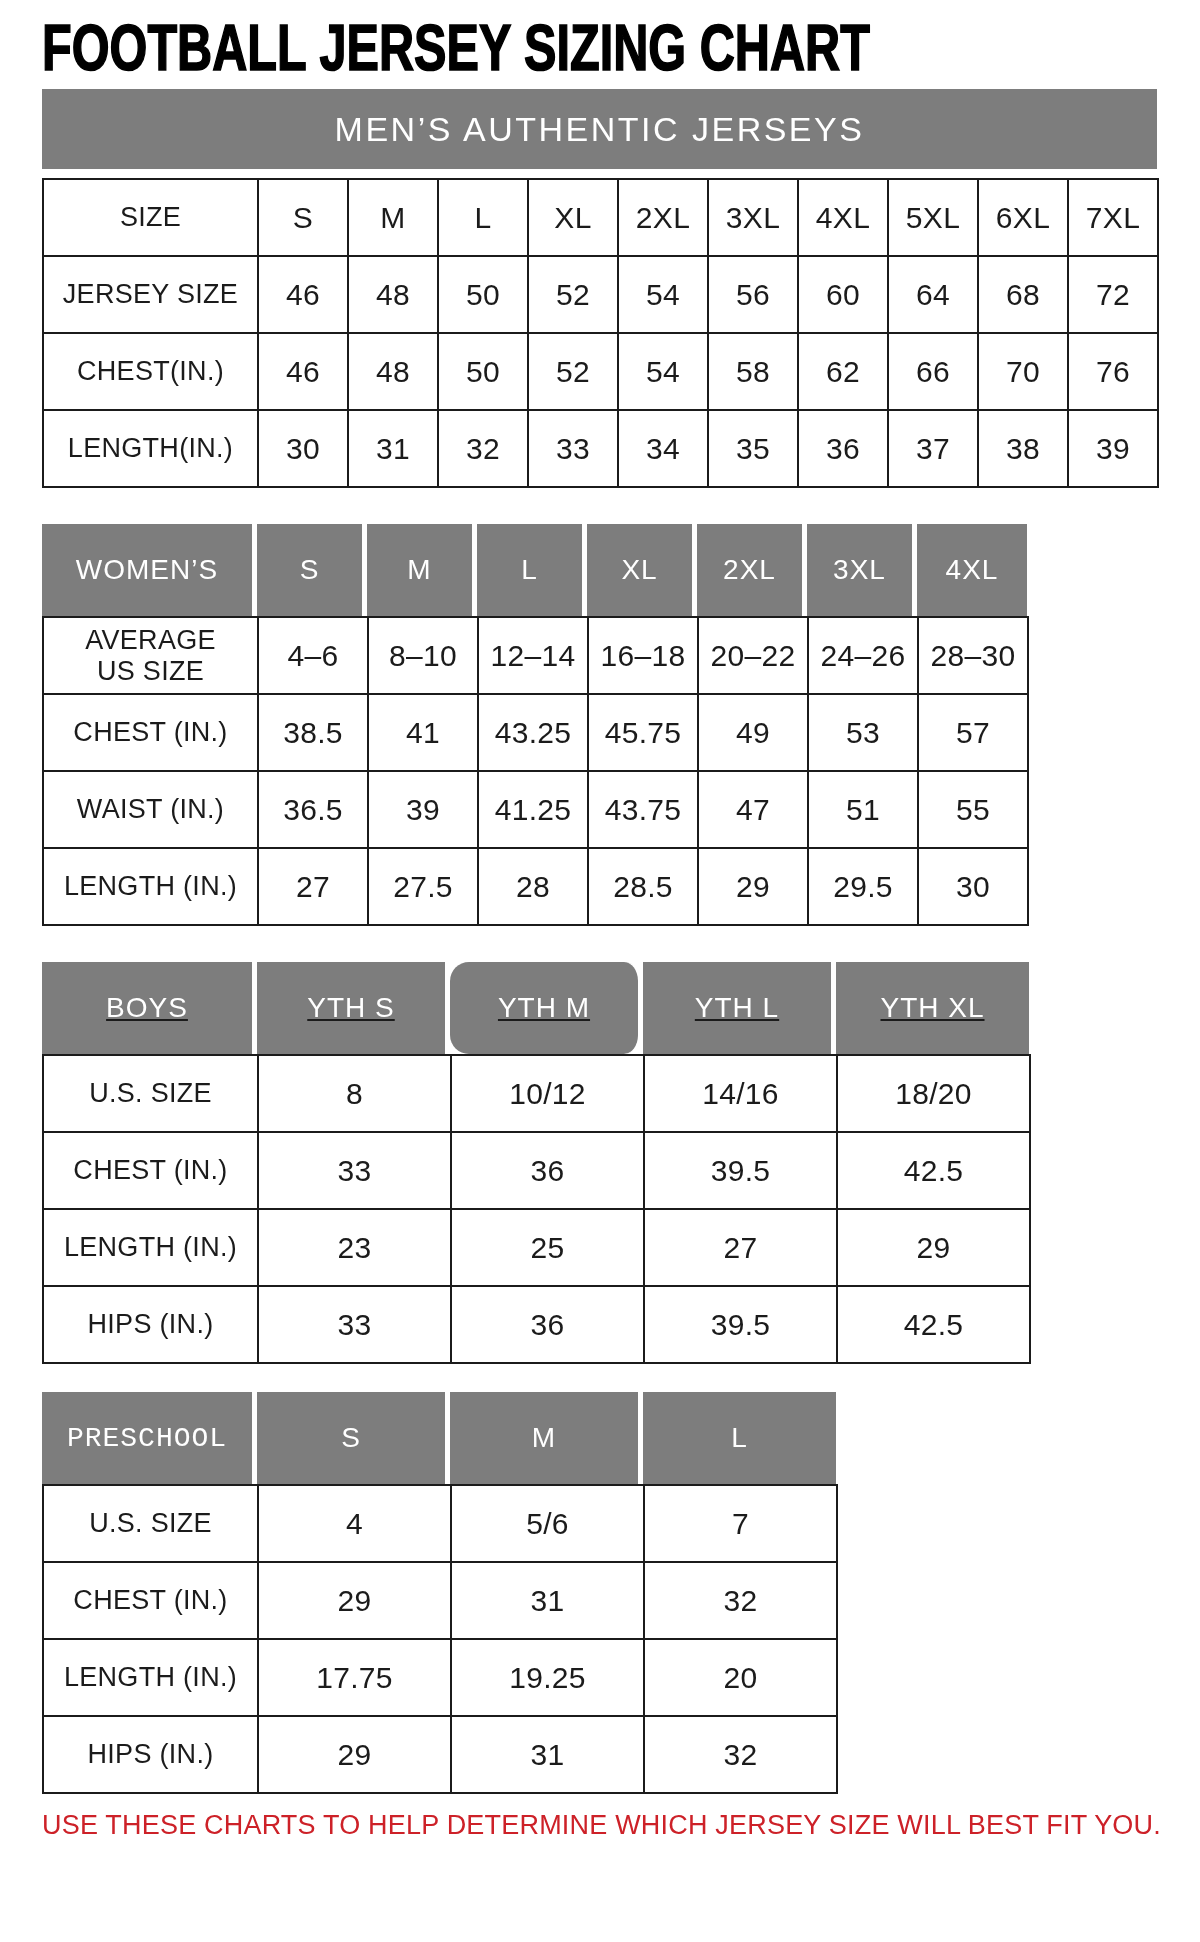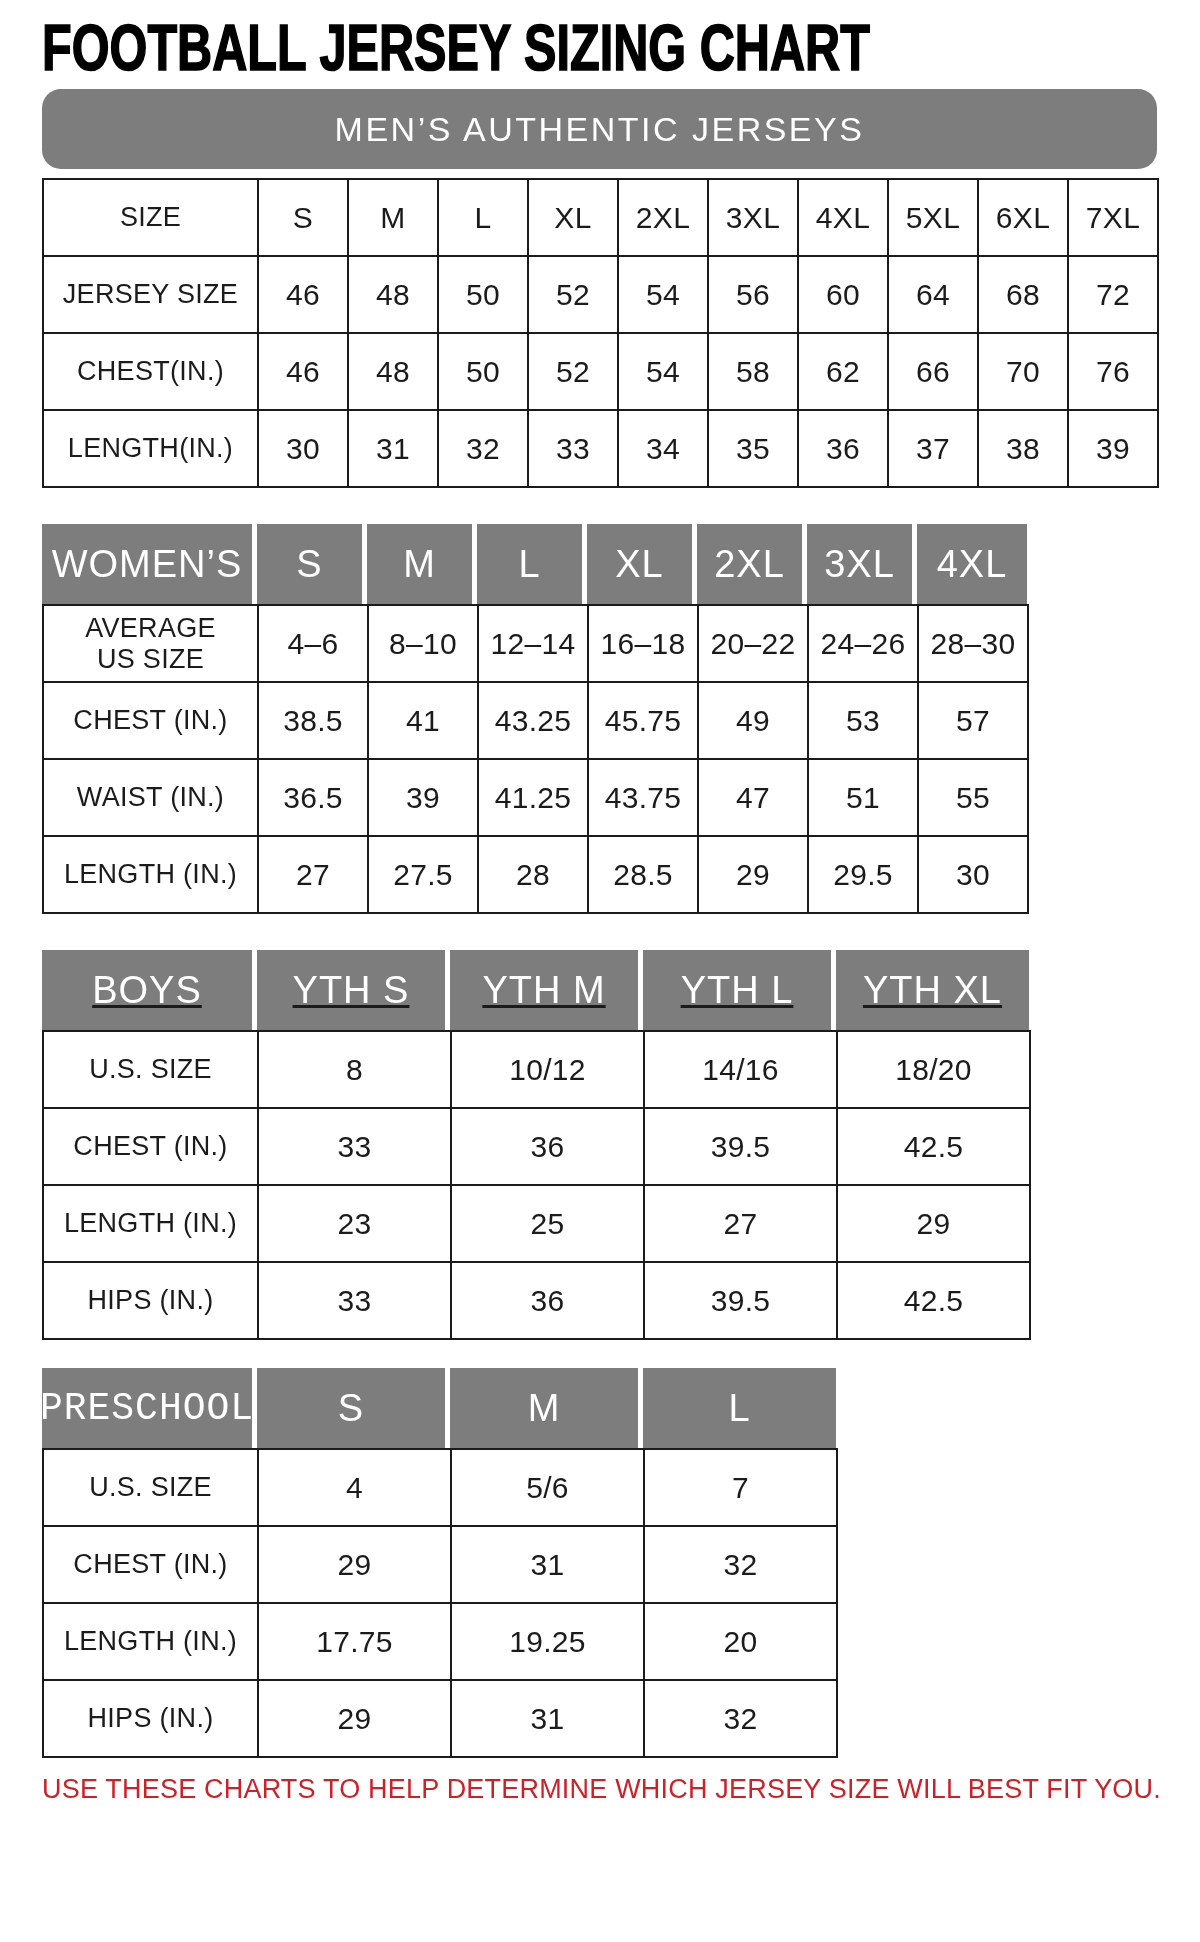--- a/index.html
+++ b/index.html
@@ -43,32 +43,31 @@
   .banner {
     height: 80px;
     background: var(--header-gray, #7d7d7d);
     color: #fff;
     display: flex;
     align-items: center;
     justify-content: center;
     font-size: 34px;
     letter-spacing: 2.5px;
     margin-bottom: 9px;
-    border-radius: 19px;
   }
 
   .gray-row { display: flex; }
   .gray-cell {
-    height: 80px;
+    height: 92px;
     background: var(--header-gray, #7d7d7d);
     color: #fff;
     display: flex;
     align-items: center;
     justify-content: center;
-    font-size: 38px;
+    font-size: 28px;
     letter-spacing: 1px;
   }
   .gray-cell:not(:last-child) { border-right: 5px solid #ffffff; }
 
   table.grid {
     border-collapse: collapse;
     table-layout: fixed;
   }
   .grid th, .grid td {
     border: 2px solid var(--grid-black, #1b1b1b);
@@ -241,21 +240,21 @@
             <td>30</td>
           </tr>
         </tbody>
       </table>
     </section>
 
   <section class="table-section boys-gap">
       <div class="gray-row" style="width: 987px; text-decoration: underline;">
         <div class="gray-cell" style="width: 215px;">BOYS</div>
         <div class="gray-cell" style="width: 193px;">YTH S</div>
-        <div class="gray-cell" style="width: 193px;">YTH M</div>
+        <div class="gray-cell" style="width: 193px; border-radius: 19px;">YTH M</div>
         <div class="gray-cell" style="width: 193px;">YTH L</div>
         <div class="gray-cell" style="width: 193px;">YTH XL</div>
       </div>
       <table class="grid" style="width: 987px;">
         <colgroup>
           <col style="width: 215px;">
           <col style="width: 193px;">
           <col style="width: 193px;">
           <col style="width: 193px;">
           <col style="width: 193px;">

